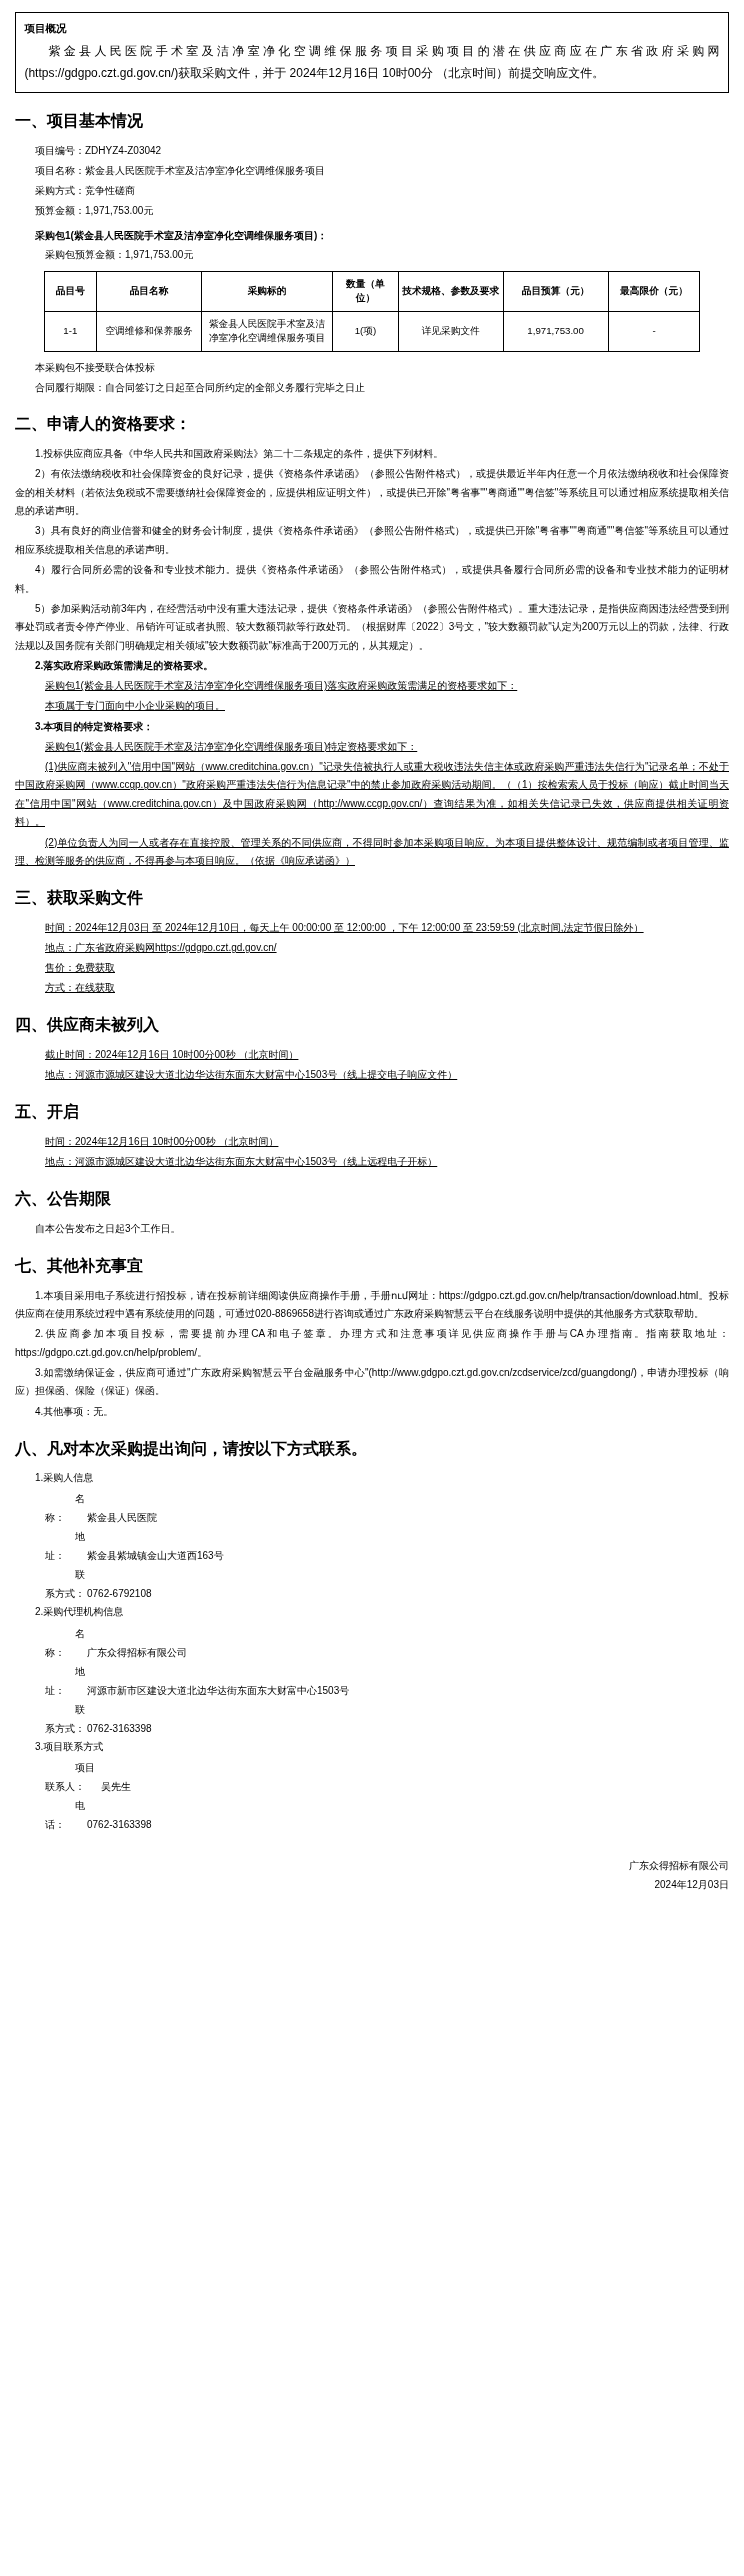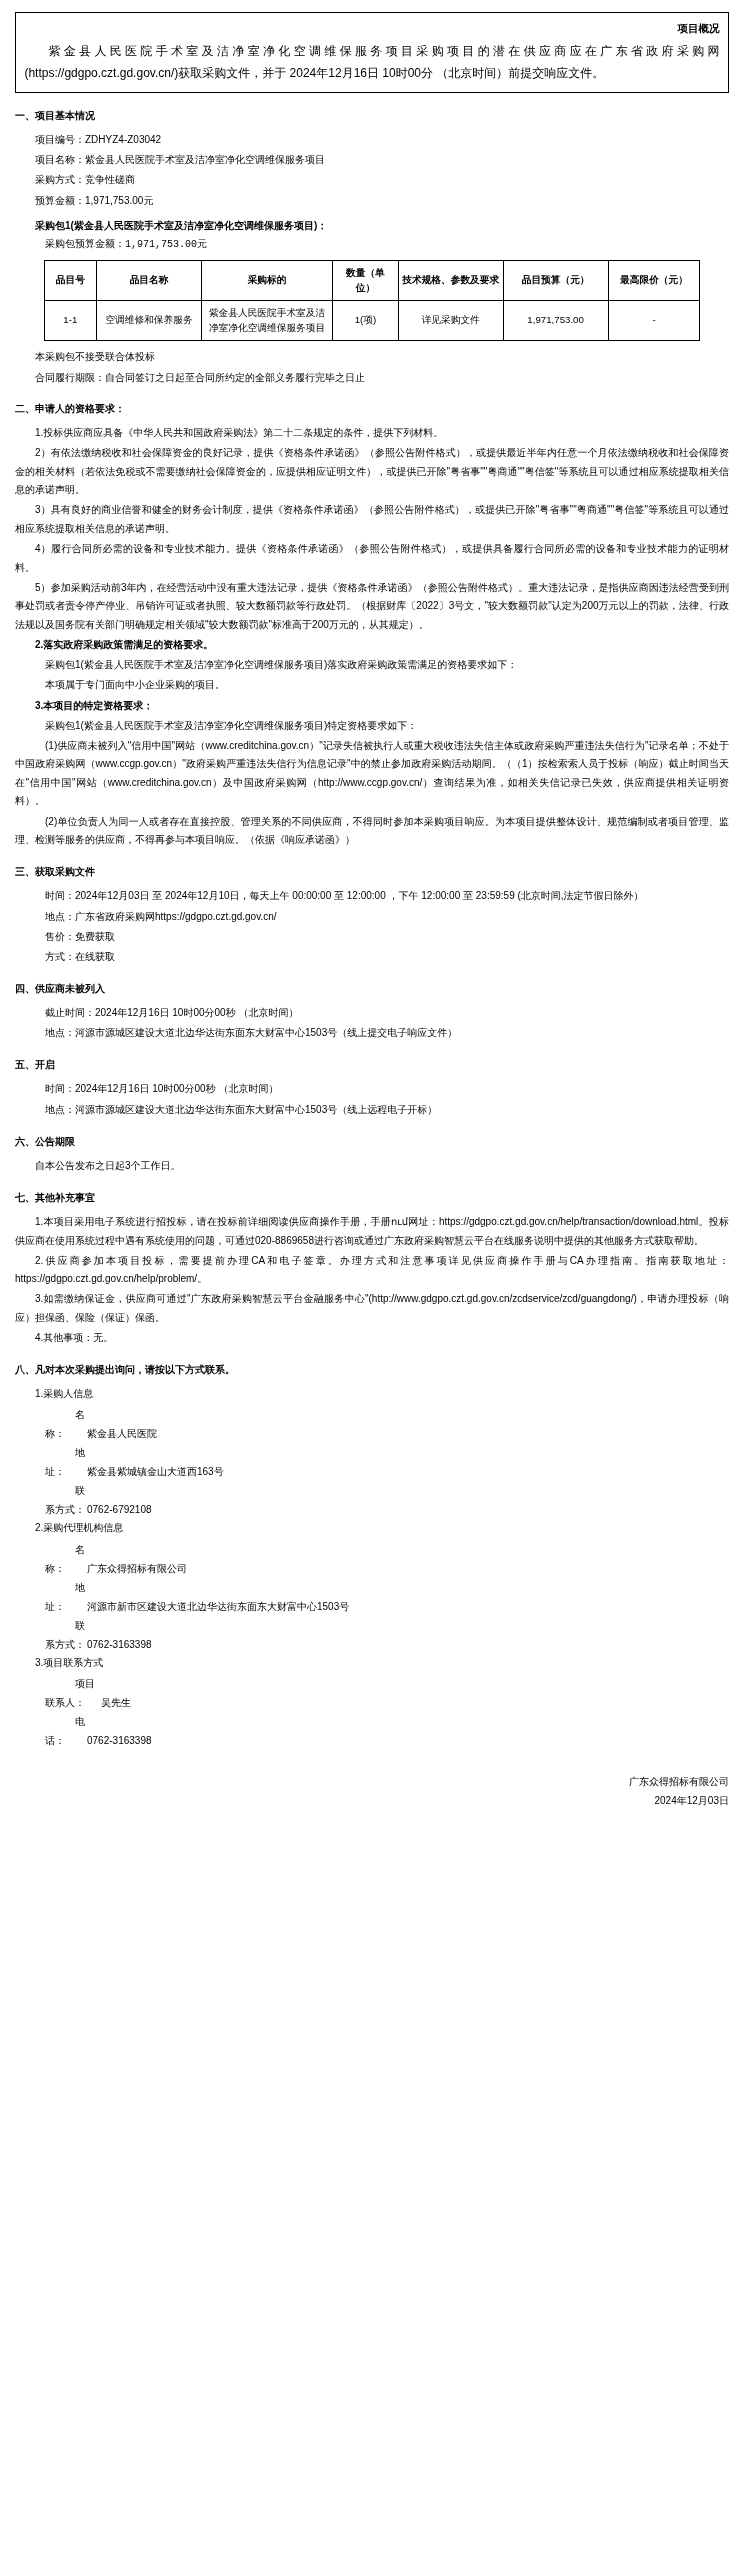--- a/index.html
+++ b/index.html
@@ -21,57 +21,56 @@
   }
   .overview-box {
     border: 0.8px solid #000;
     padding: 6.7px 8.4px 8.4px 8.4px;
     margin-bottom: 13.5px;
   }
   .overview-title {
     font-weight: bold;
     font-size: 10.5px;
     margin-bottom: 1.7px;
-    text-align: right;
   }
   .overview-body {
     text-indent: 2em;
     font-size: 12px;
     line-height: 1.85;
     text-align: justify;
   }
   h2.section {
-    font-size: 10px;
+    font-size: 16px;
     font-weight: bold;
     margin: 13.5px 0 6.7px 0;
   }
   p.ind1 {
     margin: 0 0 1.7px 0;
     text-indent: 2em;
     text-align: justify;
     line-height: 1.85;
   }
   p.ind2 {
     margin: 0 0 1.7px 0;
     text-indent: 3em;
     text-align: justify;
     line-height: 1.85;
+    text-decoration: underline;
   }
   p.bold {
     font-weight: bold;
   }
   .pkg-title {
     text-indent: 2em;
     font-weight: bold;
     margin: 6.7px 0 1.7px 0;
   }
   .pkg-sub {
     text-indent: 3em;
     margin: 0 0 6.7px 0;
-    font-family: Liberation Mono, monospace;
   }
   table.items {
     border-collapse: collapse;
     width: 92%;
     margin: 5px auto 6.7px auto;
     font-size: 9.7px;
   }
   table.items th, table.items td {
     border: 0.8px solid #000;
     text-align: center;

